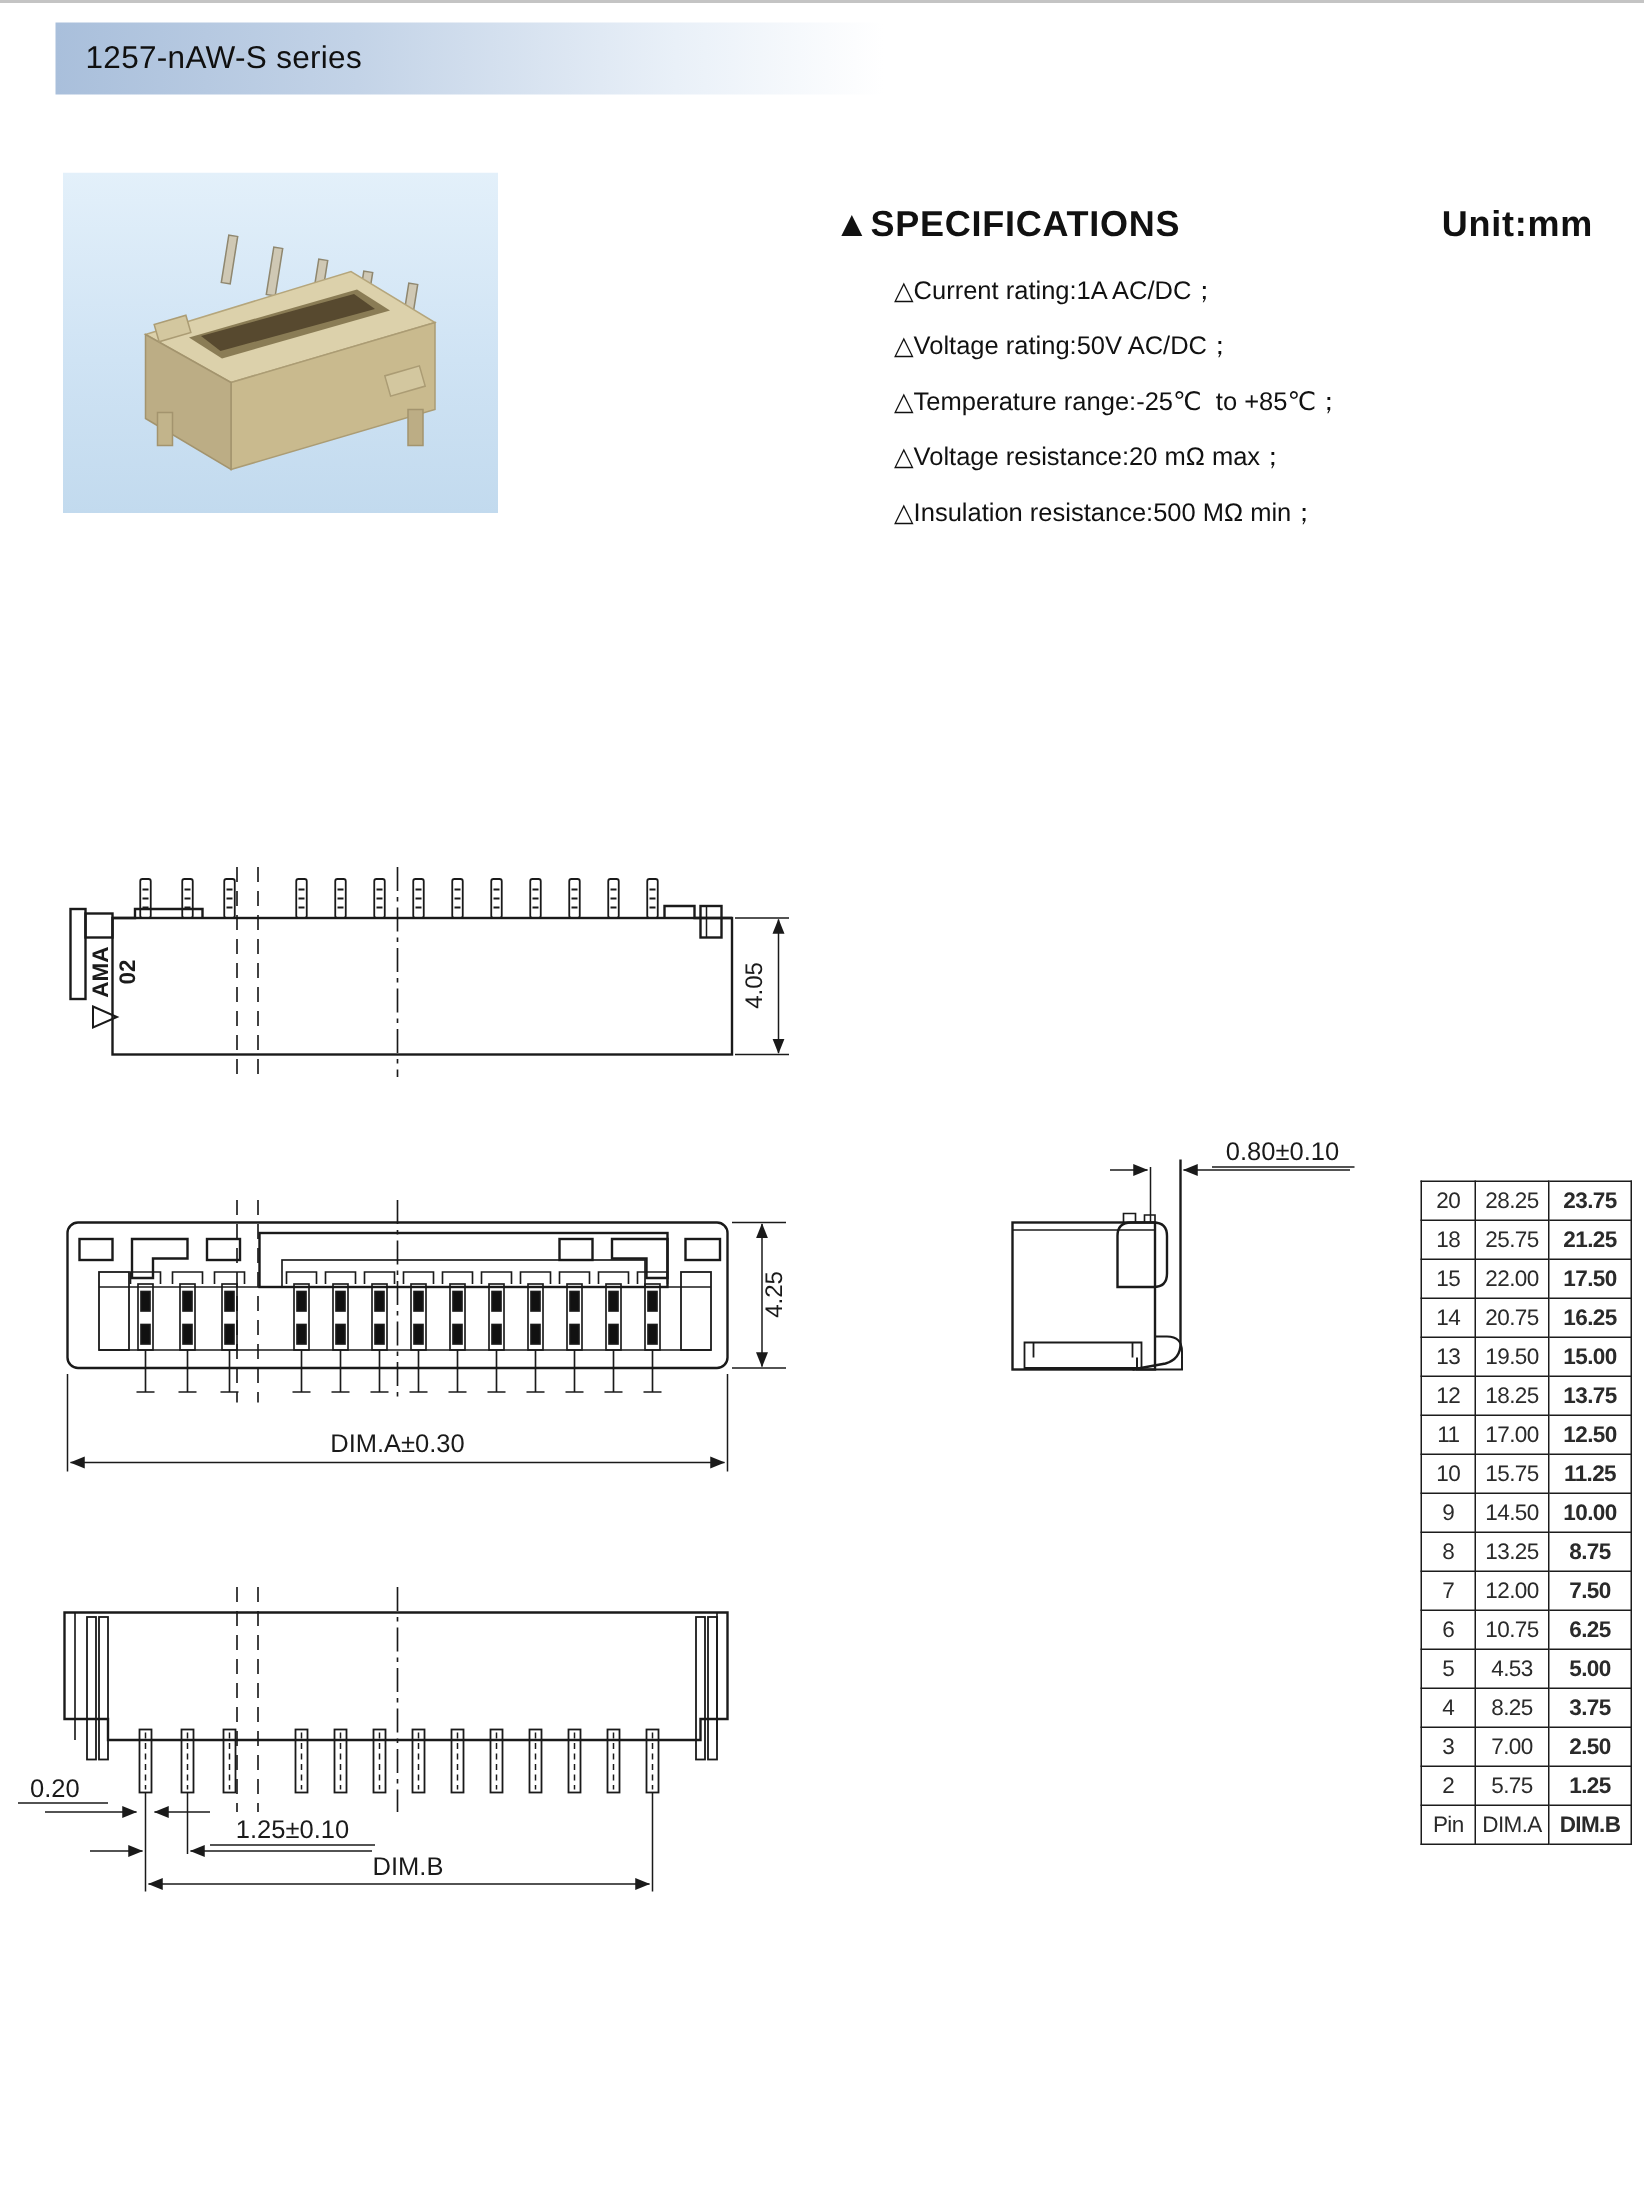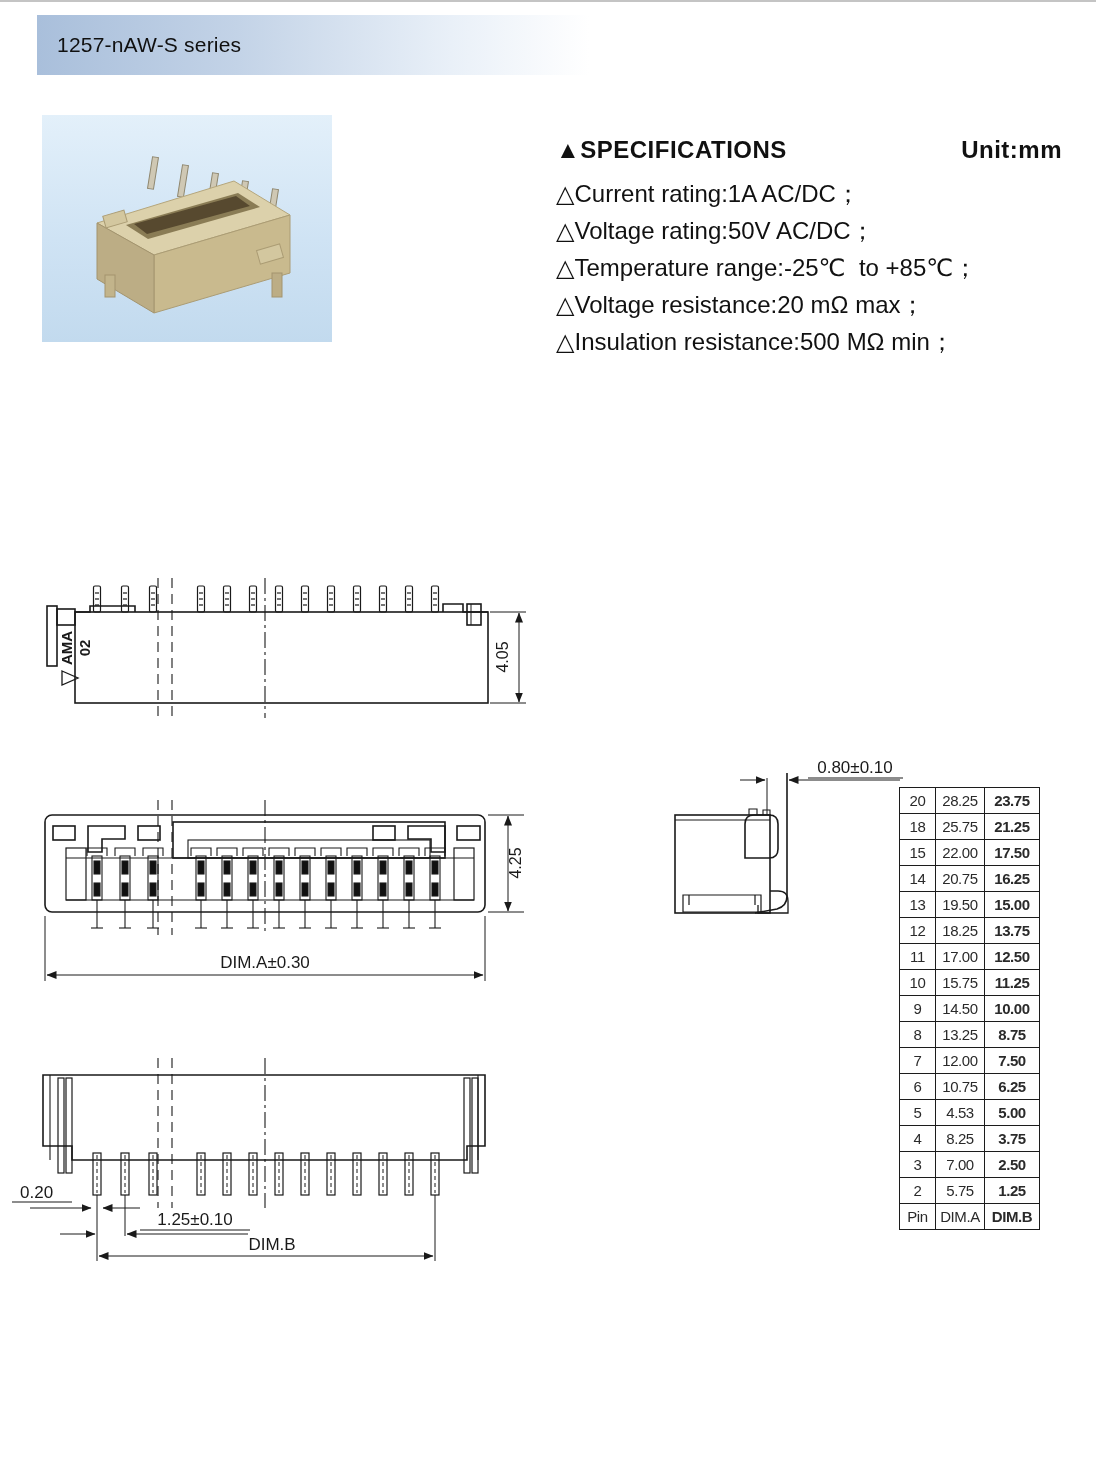--- a/index.html
+++ b/index.html
@@ -2,36 +2,36 @@
 <html><head>
 <meta charset="utf-8">
 <style>
   html,body{margin:0;padding:0;background:#ffffff;}
   .page{
     position:relative;width:1096px;height:1462px;background:#ffffff;overflow:hidden;
     font-family:"Liberation Sans",sans-serif;color:#111;
   }
   .top-rule{position:absolute;left:0;top:0;width:1096px;height:2px;background:#c4c4c4;}
   .header-bar{
-    position:absolute;left:37px;top:15px;width:575px;height:60px;
+    position:absolute;left:37px;top:15px;width:575px;height:48px;
     background:linear-gradient(90deg,#a9bfdb 0%,#c3d3e7 35%,#e9f0f8 72%,#ffffff 96%);
     display:flex;align-items:center;
   }
   .header-bar .title{font-size:21px;color:#101010;padding-left:20px;letter-spacing:.2px;}
   .photo{position:absolute;left:42px;top:115px;width:290px;height:227px;}
   .specs{position:absolute;left:556px;top:136px;width:506px;}
   .specs .head-row{display:flex;justify-content:space-between;align-items:baseline;margin-bottom:11px;}
   .specs .head-row .h{font-size:24px;font-weight:bold;letter-spacing:.5px;}
-  .specs .items{font-size:24px;line-height:37px;}
+  .specs .items{font-size:17px;line-height:37px;margin-left:40px;}
   .spec-item{white-space:pre;}
   svg text{font-family:"Liberation Sans",sans-serif;fill:#1a1a1a;}
   .dwg{position:absolute;}
   
   .dim-table{
-    position:absolute;left:899px;top:787px;border-collapse:collapse;
+    position:absolute;left:947px;top:787px;border-collapse:collapse;
     font-size:15px;letter-spacing:-0.4px;
   }
   .dim-table td{
     border:1.6px solid #1c1c1c;text-align:center;vertical-align:middle;
     height:25px;padding:0 1px;color:#2a2a2a;
   }
   .dim-table td:nth-child(1){width:33px;}
   .dim-table td:nth-child(2){width:46px;}
   .dim-table td:nth-child(3){width:52px;font-weight:bold;}
 </style>

